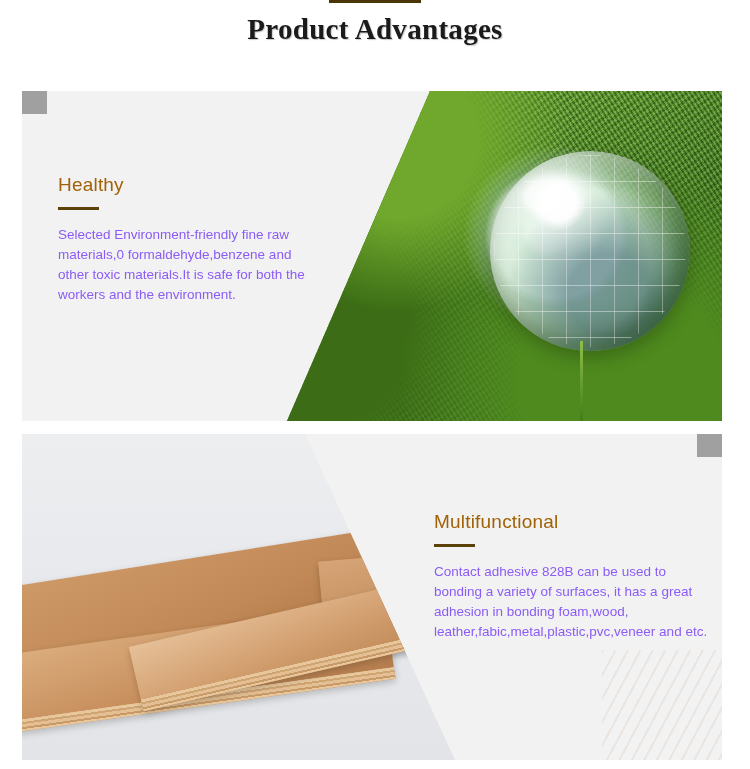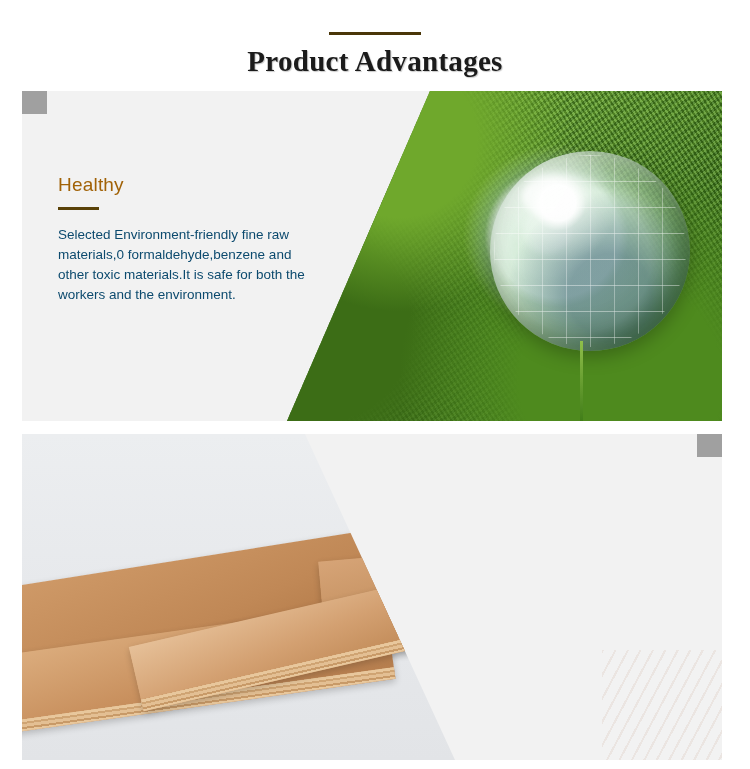--- a/index.html
+++ b/index.html
@@ -9,21 +9,21 @@
     height: 769px;
     background: #ffffff;
     font-family: "Liberation Sans", sans-serif;
     overflow: hidden;
     position: relative;
   }
 
   
   .header {
     width: 750px;
-    padding-top: 32px;
+    padding-top: 0;
     text-align: center;
   }
   .header-rule {
     width: 92px;
     height: 3px;
     background: #4a3608;
     margin: 0 auto 10px auto;
   }
   .header-title {
     font-family: "Liberation Serif", serif;
@@ -187,21 +187,21 @@
   }
   .copy-rule {
     width: 41px;
     height: 3px;
     background: #5a4208;
     margin-bottom: 15px;
   }
   .copy-body {
     font-size: 13.5px;
     line-height: 20px;
-    color: #0c4a6e;
+    color: #8b5cf6;
   }
 
   
   .watermark {
     position: absolute;
     right: 0; bottom: 0;
     width: 120px; height: 110px;
     background: repeating-linear-gradient(118deg,
       rgba(214,190,176,0.25) 0 2px, rgba(255,255,255,0) 2px 11px);
     pointer-events: none;
@@ -244,15 +244,20 @@
     <div class="ply-board" id="ply-mid">
         <div class="edge"></div>
       </div>
     <div class="ply-board" id="ply-front">
         <div class="edge"></div>
       </div>
   </div>
 
   <div class="corner-accent tr"></div>
 
+  <div class="copy" id="copy-multifunctional">
+    <h3 class="copy-title">Multifunctional</h3>
+    <div class="copy-rule"></div>
+    <p class="copy-body">Contact adhesive 828B can be used to bonding a variety  of surfaces, it has a great adhesion in bonding foam,wood, leather,fabic,metal,plastic,pvc,veneer and etc.</p>
+  </div>
 
   <div class="watermark"></div>
 </section>
 
 </body></html>

